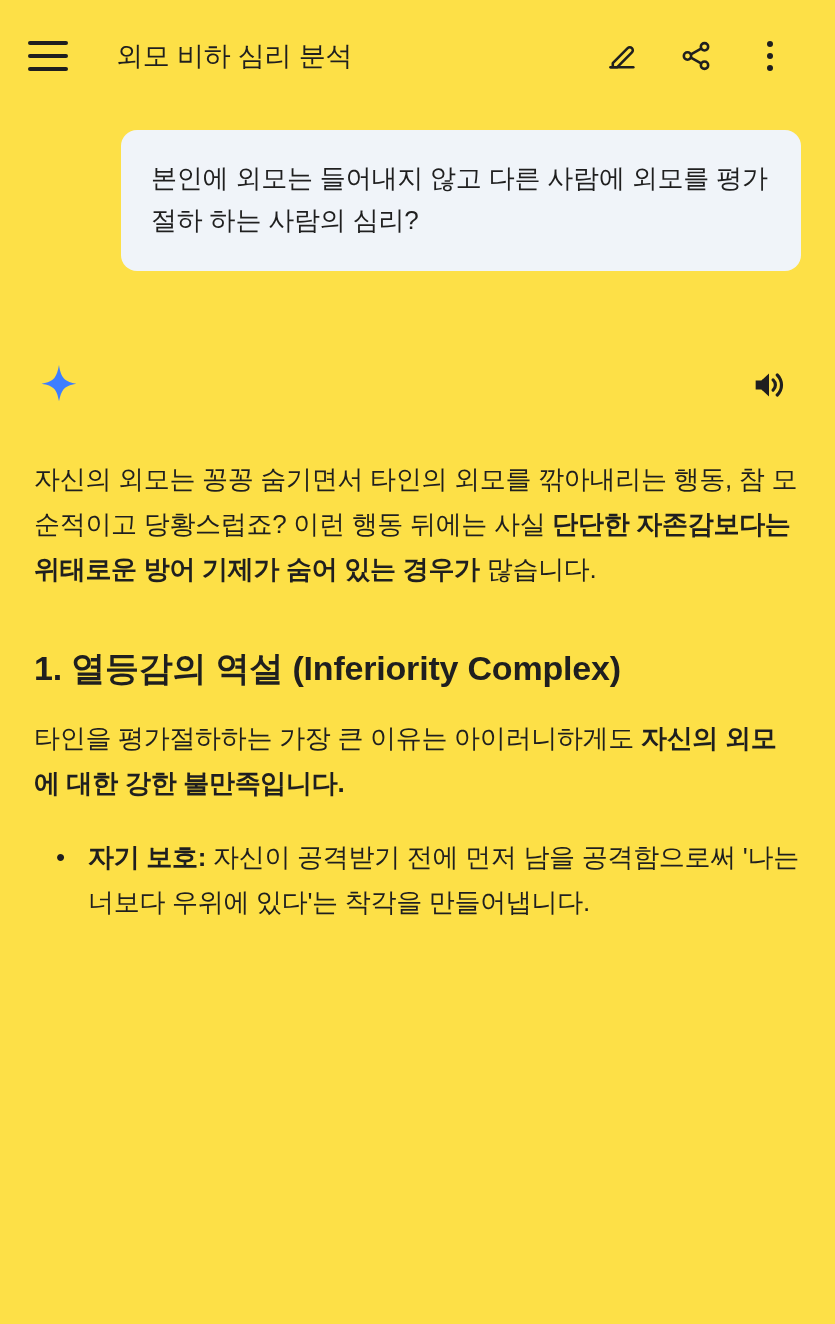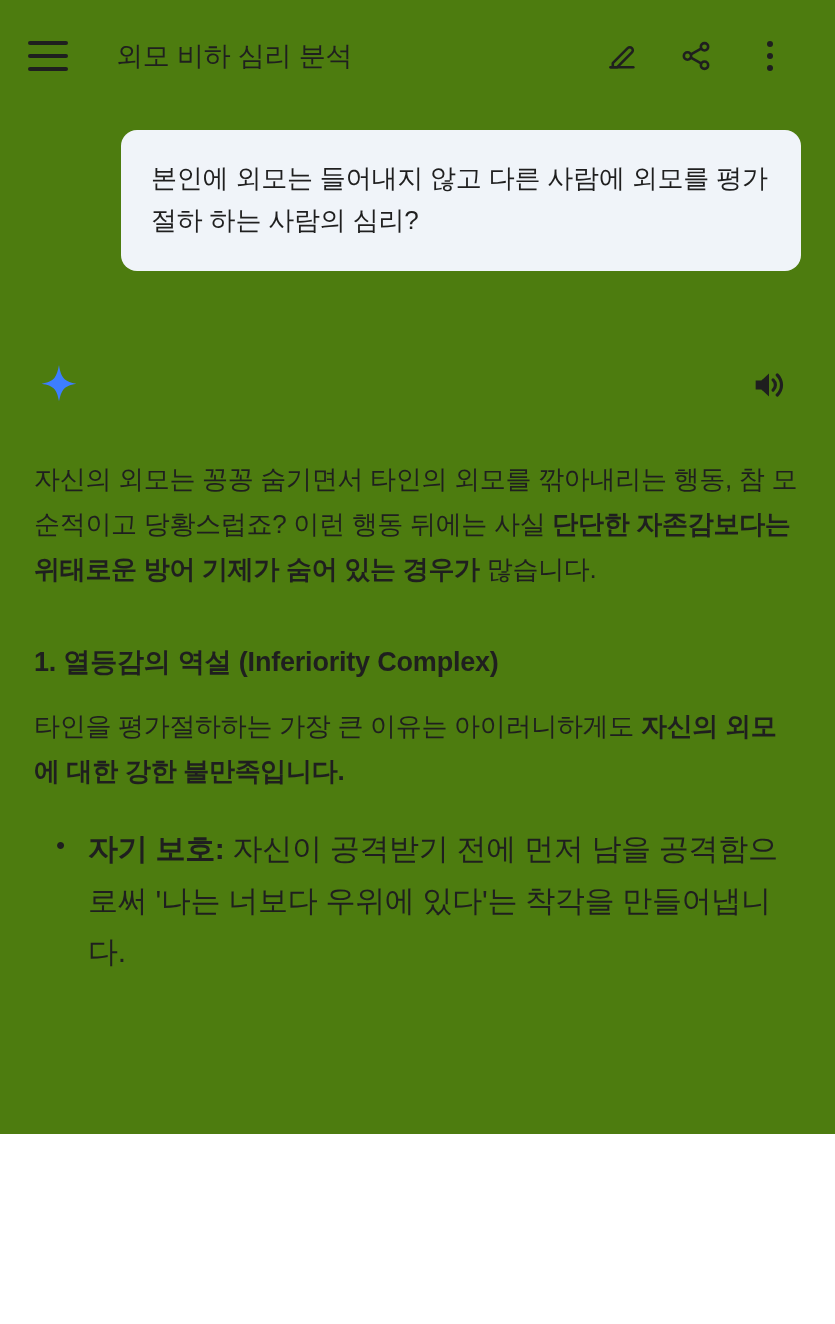--- a/index.html
+++ b/index.html
@@ -6,23 +6,23 @@
   html, body {
     width: 835px;
     height: 1324px;
     background: #ffffff;
     font-family: "Liberation Sans", "DejaVu Sans", sans-serif;
     color: #1f1f1f;
     overflow: hidden;
   }
   .app {
     width: 835px;
-    height: 1134px;
+    height: 1324px;
     position: relative;
-    background: #4d7c0f;
+    background: #fde047;
   }
 
   
   .topbar {
     height: 112px;
     display: flex;
     align-items: center;
     padding: 0 28px;
     gap: 0;
   }
@@ -136,37 +136,37 @@
     font-size: 26px;
     line-height: 1.72;
     color: #1f1f1f;
     letter-spacing: -0.3px;
   }
   .answer p { margin-bottom: 30px; }
   .answer p.tight { margin-bottom: 34px; }
   .answer b { font-weight: 700; }
 
   h2.section {
-    font-size: 27px;
+    font-size: 34px;
     font-weight: 700;
     margin: 48px 0 18px 0;
     color: #1f1f1f;
     letter-spacing: -0.2px;
   }
 
   ul.bullets {
     list-style: none;
     margin: 22px 0 0 0;
     padding: 0;
   }
   ul.bullets li {
     position: relative;
     padding-left: 54px;
     margin-bottom: 22px;
-    font-size: 30px;
+    font-size: 26px;
     line-height: 1.72;
     letter-spacing: -0.3px;
   }
   ul.bullets li::before {
     content: "•";
     position: absolute;
     left: 22px;
     top: 0;
     font-size: 26px;
     line-height: 1.72;

